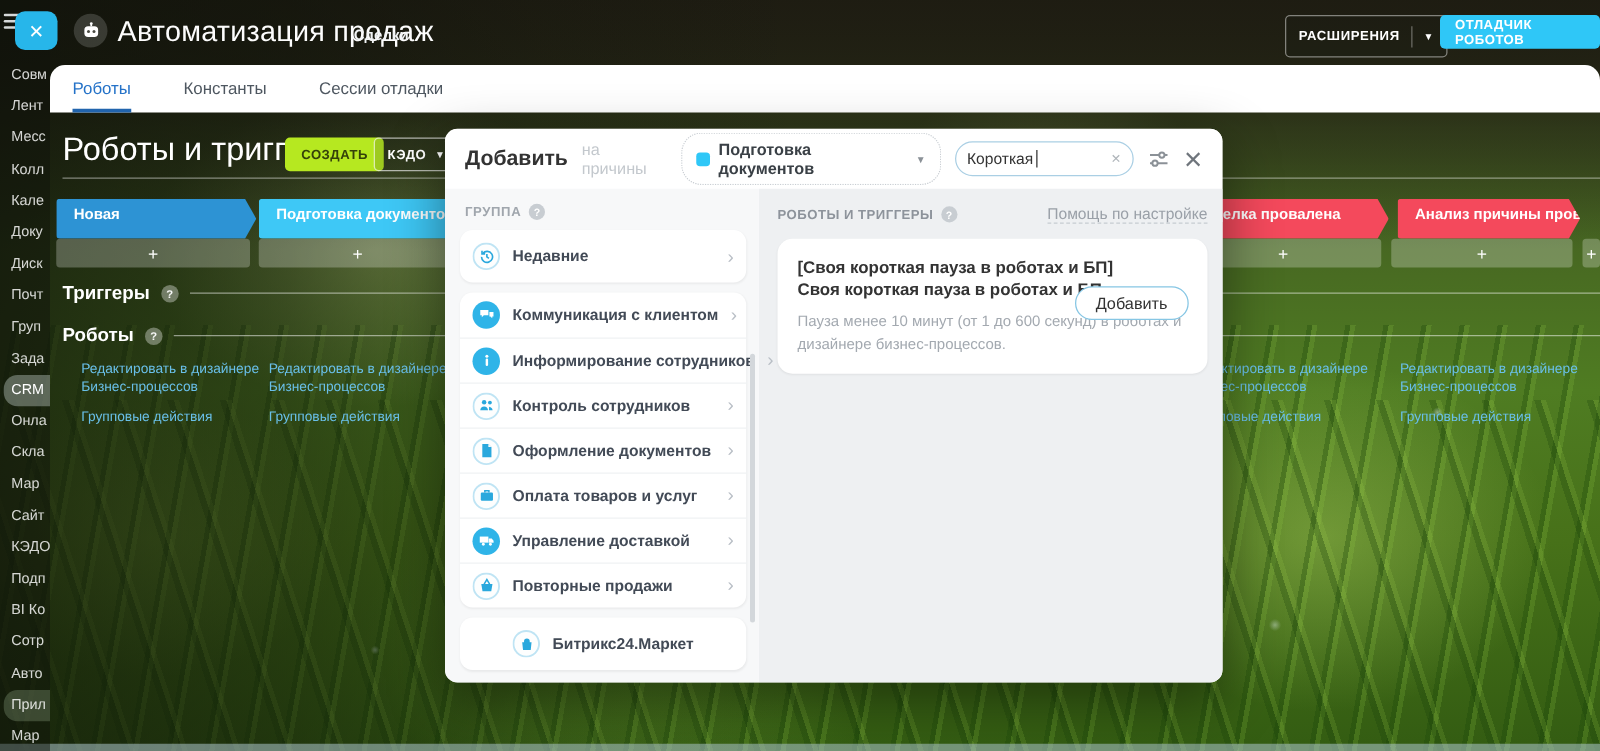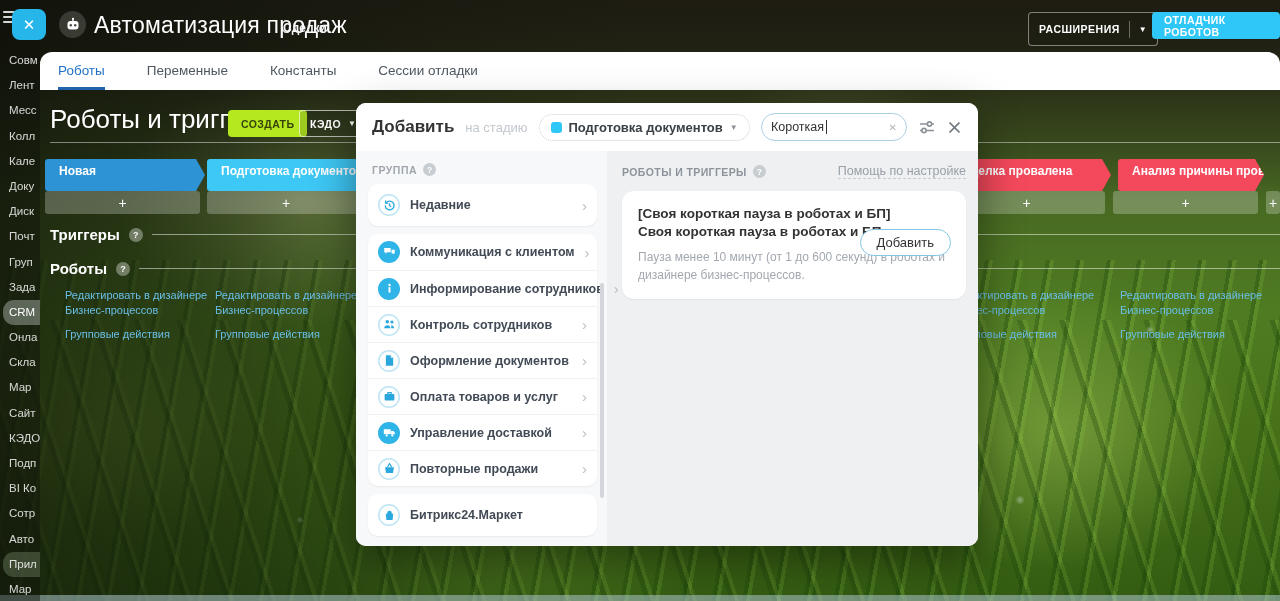--- a/index.html
+++ b/index.html
@@ -113,21 +113,21 @@
   .m-body { flex:1; display:flex; min-height:0; }
   .m-left { width:251px; flex:none; background:#f7f8f9; padding:10px 10px 10px 12px; position:relative; }
   .grp-head { display:flex; align-items:center; gap:6px; margin:2px 0 8px 4px; }
   .grp-head .t { font-size:10.5px; font-weight:bold; letter-spacing:.5px; color:#a0a6ad; }
   .help-dot-l { width:13px; height:13px; border-radius:50%; background:#c8cdd2; color:#fff; font-size:8.5px; font-weight:bold;
     display:flex; align-items:center; justify-content:center; flex:none; }
   .gcard { background:#fff; border-radius:10px; box-shadow:0 1px 2px rgba(0,0,0,0.06); }
   .gcard + .gcard { margin-top:8px; }
   .grow { height:36px; display:flex; align-items:center; padding:0 10px 0 10px; gap:10px; cursor:pointer; }
   .grow + .grow { border-top:1px solid #f0f2f3; }
-  .grow.single { height:42px; }
+  .grow.single { height:42px;justify-content:center; }
   .grow .lbl { font-size:12.5px; font-weight:bold; color:#424a56; white-space:nowrap; }
   .grow .chev { margin-left:auto; color:#b9bfc6; font-size:15px; }
   .gicon { width:22px; height:22px; border-radius:50%; display:flex; align-items:center; justify-content:center; flex:none; }
   .gicon.solid { background:#2fb4e8; color:#fff; }
   .gicon.pale { background:#fdfefe; color:#2aa8dd; box-shadow:inset 0 0 0 1.5px #bfe4f4; }
   .lscroll { position:absolute; right:3px; top:132px; width:4px; height:215px; background:#d3d7db; border-radius:2px; }
   .m-right { flex:1; background:#eef0f2; padding:13px 15px; }
   .res-head { display:flex; align-items:center; gap:6px; }
   .res-head .t { font-size:10.5px; font-weight:bold; letter-spacing:.4px; color:#8d939b; }
   .res-help { margin-left:auto; font-size:12.5px; color:#9aa0a8; border-bottom:1px dashed #c6ccd1; cursor:pointer; }
@@ -248,29 +248,28 @@
     <div class="btn-ext">
       <span class="lbl">РАСШИРЕНИЯ</span>
       <span class="sep"></span>
       <span class="car">▼</span>
     </div>
     <div class="btn-debug">ОТЛАДЧИК РОБОТОВ</div>
   </div>
 
   <div class="tabstrip">
     <div class="tab active">Роботы</div>
-    <div class="tab">Переменные</div>
     <div class="tab">Константы</div>
     <div class="tab">Сессии отладки</div>
   </div>
 
   <div class="modal">
     <div class="m-header">
       <span class="m-title">Добавить</span>
-      <span class="m-stage-prefix">на стадию</span>
+      <span class="m-stage-prefix">на причины</span>
       <span class="stage-pill">
         <span class="sq"></span>
         <span class="sl">Подготовка документов</span>
         <span class="car">▼</span>
       </span>
       <span class="m-search">
         <span class="q">Короткая</span>
         <span class="caret"></span>
         <span class="clear">✕</span>
       </span>

